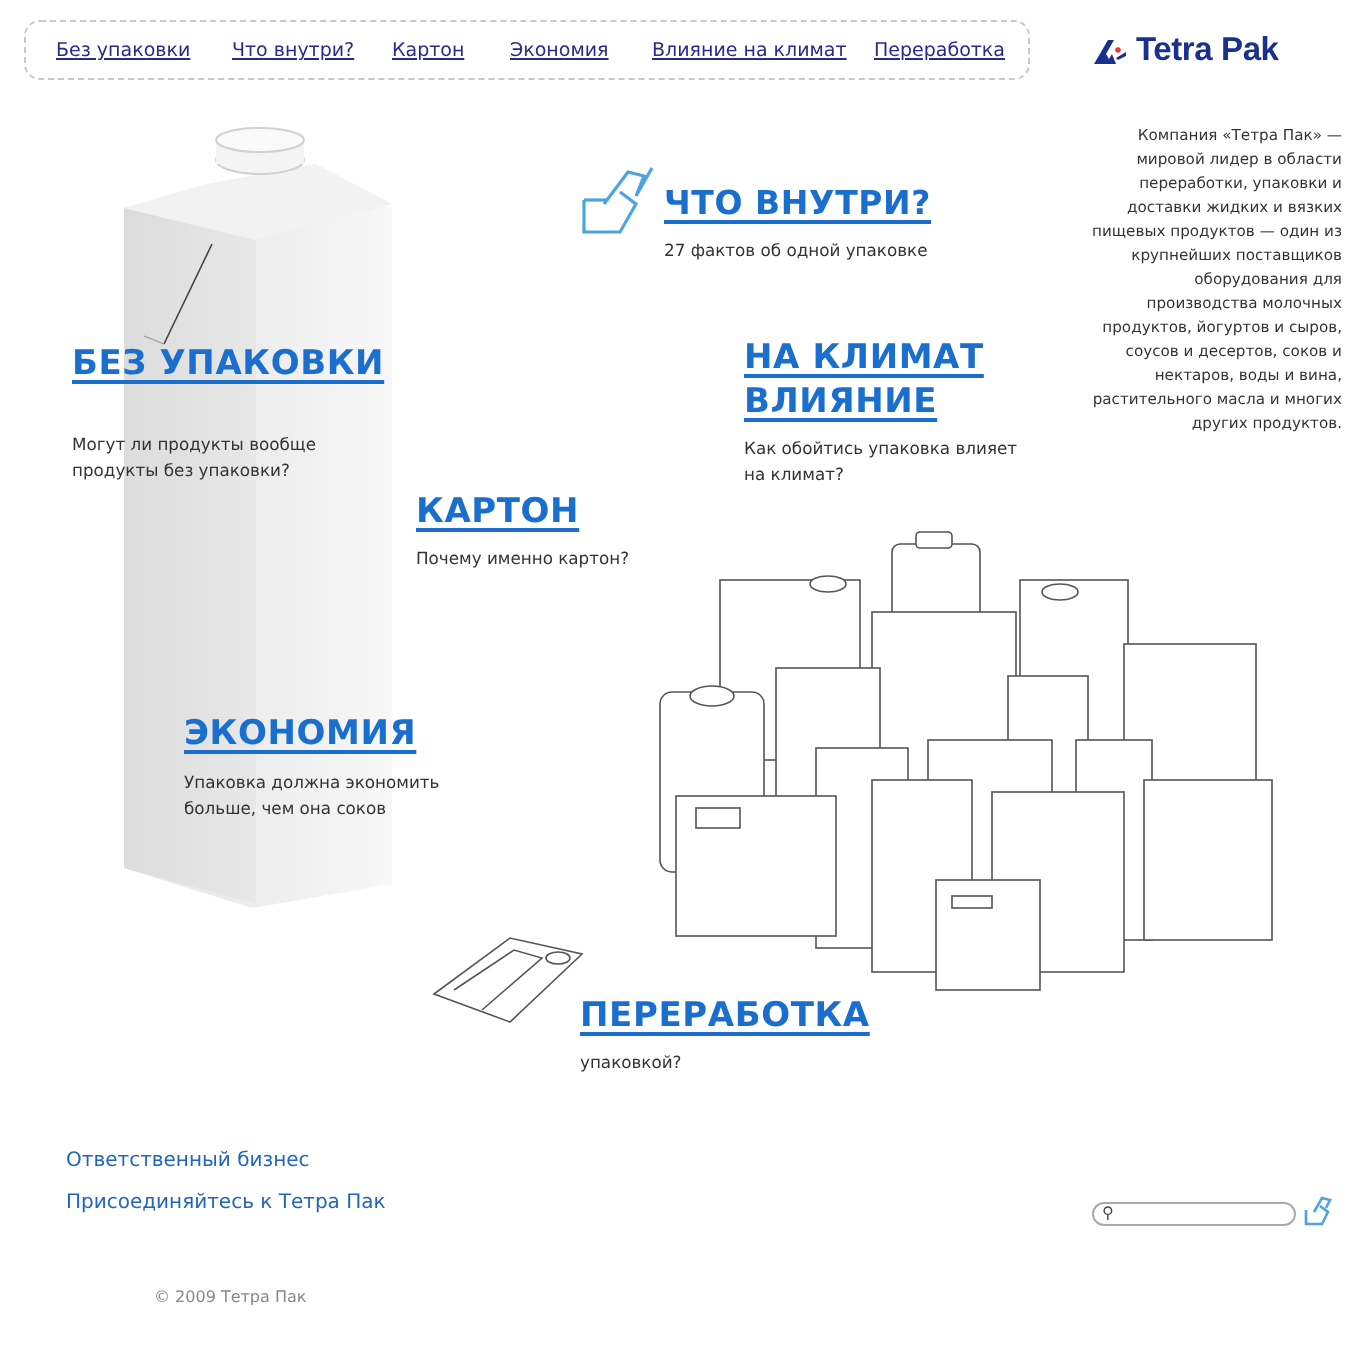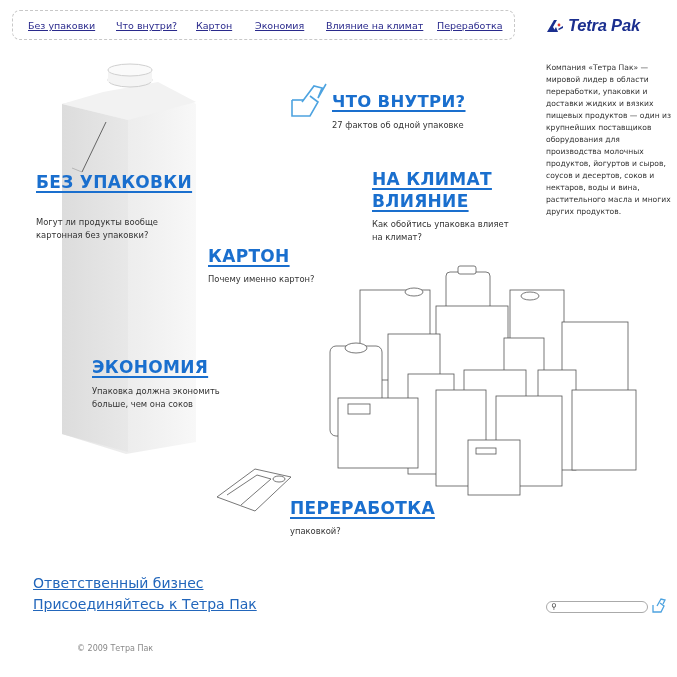--- a/index.html
+++ b/index.html
@@ -1,26 +1,26 @@
 <!DOCTYPE html>
 <html><head>
 <meta charset="utf-8">
 <style>
   html, body { margin:0; padding:0; background:#fff; }
   body { width:677px; height:677px; position:relative; overflow:hidden; font-family:"DejaVu Sans", sans-serif; color:#333; }
   .abs { position:absolute; }
   .topnav { left:12px; top:10px; width:503px; height:30px; border:1px dashed #c8c8c8; border-radius:8px; box-sizing:border-box; }
   .topnav a { position:absolute; top:9px; font-size:9.5px; color:#2a2a8c; text-decoration:underline; white-space:nowrap; }
   .logo { left:546px; top:16px; display:flex; align-items:center; gap:4px; }
-  .logo-text { font-family:"Liberation Sans", sans-serif; font-weight:bold; font-size:16.5px; color:#1b2f8f; letter-spacing:-0.2px;font-style:italic; }
-  .about { left:546px; top:62px; width:125px; font-size:7.6px; line-height:12px; color:#333; }
+  .logo-text { font-family:"Liberation Sans", sans-serif; font-weight:bold; font-size:16.5px; color:#1b2f8f; letter-spacing:-0.2px; }
+  .about { left:546px; top:62px; width:125px; font-size:7.6px; line-height:12px; color:#333;text-align:right; }
   .h { font-weight:bold; color:#1a6fce; text-decoration:underline; text-decoration-thickness:2px; text-underline-offset:3px; white-space:nowrap; font-size:17px; letter-spacing:0.3px; }
   .sub { font-size:8.4px; line-height:13px; color:#333; }
   .carton { left:48px; top:62px; width:150px; height:392px; }
-  .footer-link { font-size:14px; color:#2266bb; text-decoration:underline; white-space:nowrap; }
+  .footer-link { font-size:10px; color:#2266bb; white-space:nowrap; }
   .copy { font-size:8px; color:#888;margin-left:44px; }
   .search { left:546px; top:601px; width:102px; height:12px; border:1px solid #aaa; border-radius:7px; box-sizing:border-box; background:#fff; }
 </style>
 </head>
 <body>
 
 <div class="abs topnav">
   <a style="left:15px">Без упаковки</a>
   <a style="left:103px">Что внутри?</a>
   <a style="left:183px">Картон</a>
@@ -67,21 +67,21 @@
   <polyline points="4,20 4,36 22,36 30,22 22,16" fill="none" stroke="#4da3e0" stroke-width="1.6"></polyline>
   <polyline points="14,22 26,6 34,8 30,18 38,4" fill="none" stroke="#4da3e0" stroke-width="1.6"></polyline>
   <line x1="4" y1="20" x2="16" y2="20" stroke="#4da3e0" stroke-width="1.6"></line>
 </svg>
 <a class="abs h" style="left:332px;top:92px;font-size:16.5px">ЧТО ВНУТРИ?</a>
 <div class="abs sub" style="left:332px;top:119px">27 фактов об одной упаковке</div>
 
 <a class="abs h" style="left:36px;top:172px">БЕЗ УПАКОВКИ</a>
 <div class="abs sub" style="left:36px;top:216px">
   <div>Могут ли продукты вообще</div>
-  <div>картонная без упаковки?</div>
+  <div>продукты без упаковки?</div>
 </div>
 
 <a class="abs h" style="left:372px;top:168px;line-height:22px">
   <div>НА КЛИМАТ</div>
   <div>ВЛИЯНИЕ</div>
 </a>
 <div class="abs sub" style="left:372px;top:218px">
   <div>Как обойтись упаковка влияет</div>
   <div>на климат?</div>
 </div>

